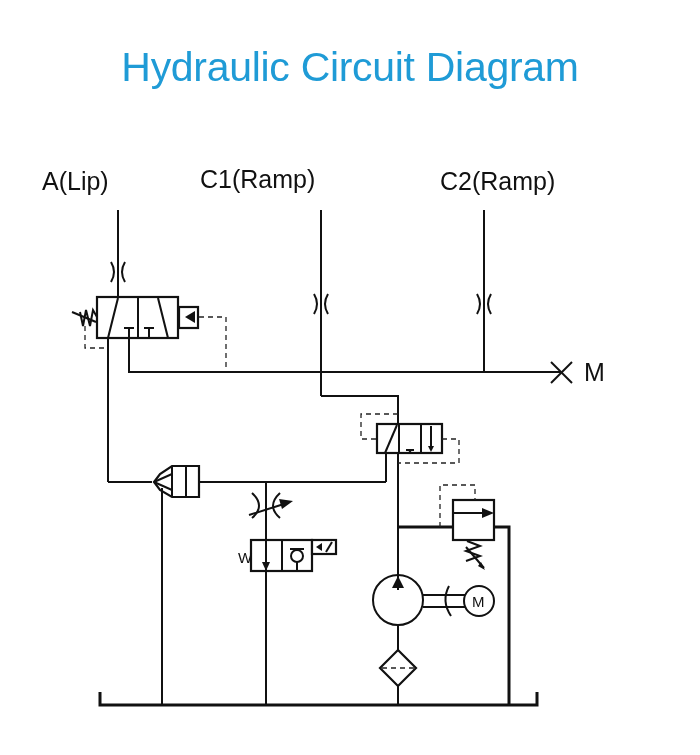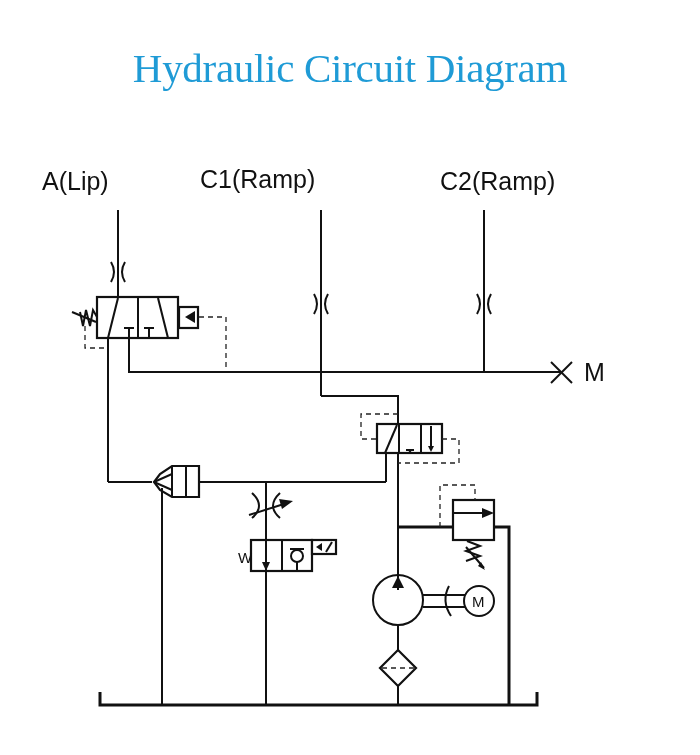--- a/index.html
+++ b/index.html
@@ -1,17 +1,17 @@
 <!DOCTYPE html>
 <html><head>
 <meta charset="utf-8">
 <style>
   html, body { margin: 0; padding: 0; background: #ffffff; }
   body { width: 700px; height: 755px; position: relative; overflow: hidden; font-family: "Liberation Sans", sans-serif; }
-  .title { position: absolute; left: 0; top: 44px; width: 700px; text-align: center; font-size: 41px; color: #1f9bd6; font-family: Liberation Serif, serif; letter-spacing: -0.3px; }
+  .title { position: absolute; left: 0; top: 44px; width: 700px; text-align: center; font-size: 41px; color: #1f9bd6; font-family: Liberation Sans, sans-serif; letter-spacing: -0.3px; }
   svg { position: absolute; left: 0; top: 0; }
   .ln { stroke: #111; stroke-width: 2; fill: none; }
   .lnb { stroke: #111; stroke-width: 3; fill: none; }
   .dash { stroke: #222; stroke-width: 1.3; fill: none; stroke-dasharray: 5 4; }
   .box { stroke: #111; stroke-width: 2.2; fill: #fff; }
   .lbl { font-family: "Liberation Sans", sans-serif; font-size: 25px; fill: #111; }
   .small { font-family: "Liberation Sans", sans-serif; font-size: 15px; fill: #111; }
 </style>
 </head>
 <body>

